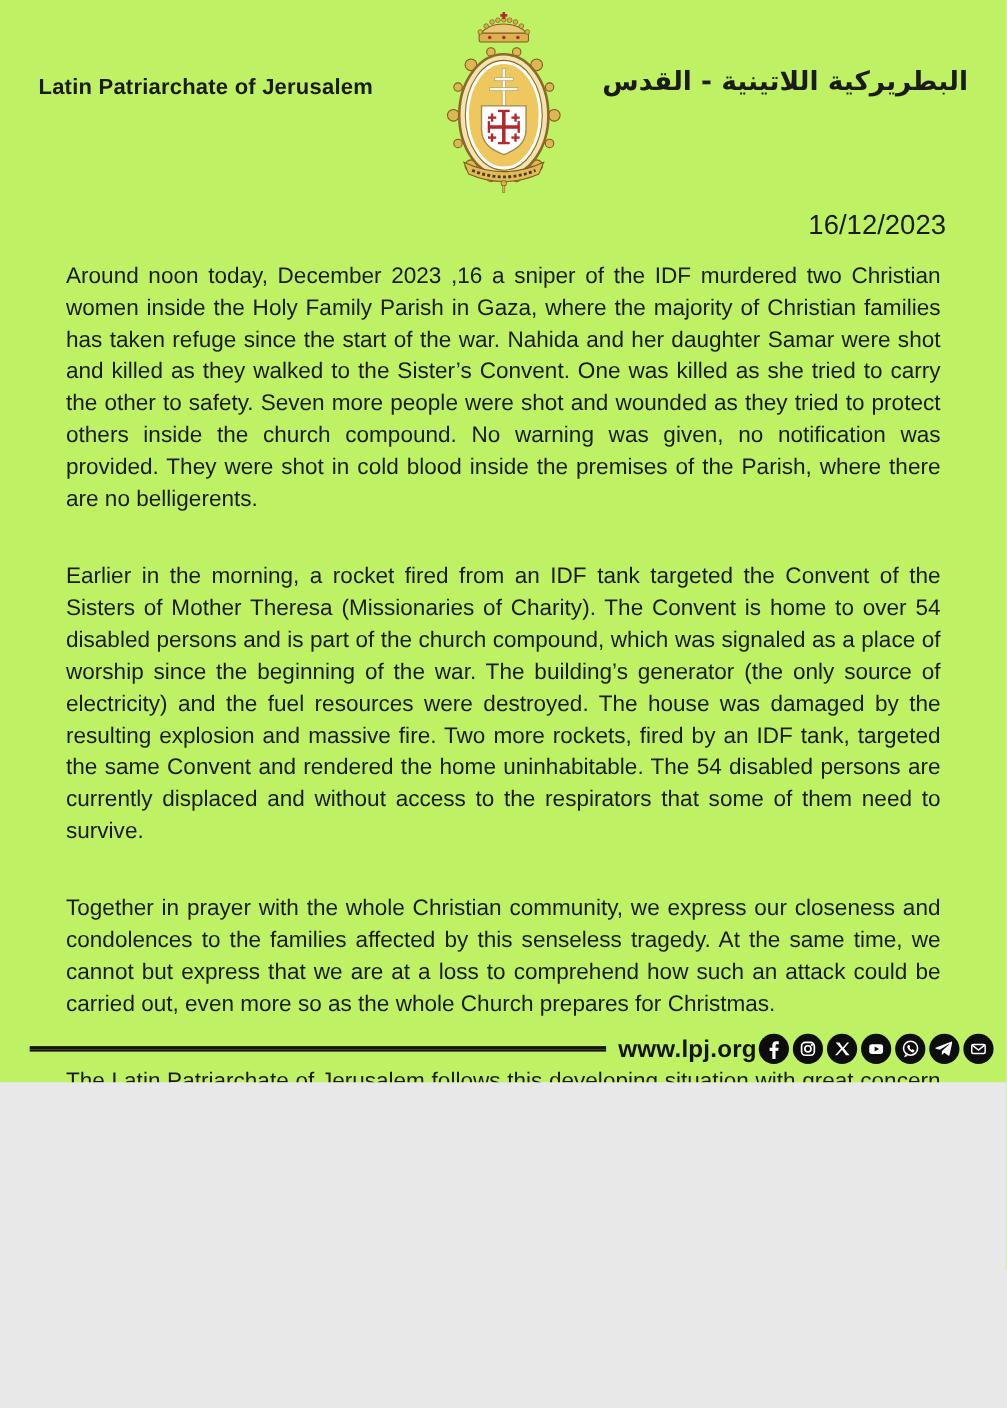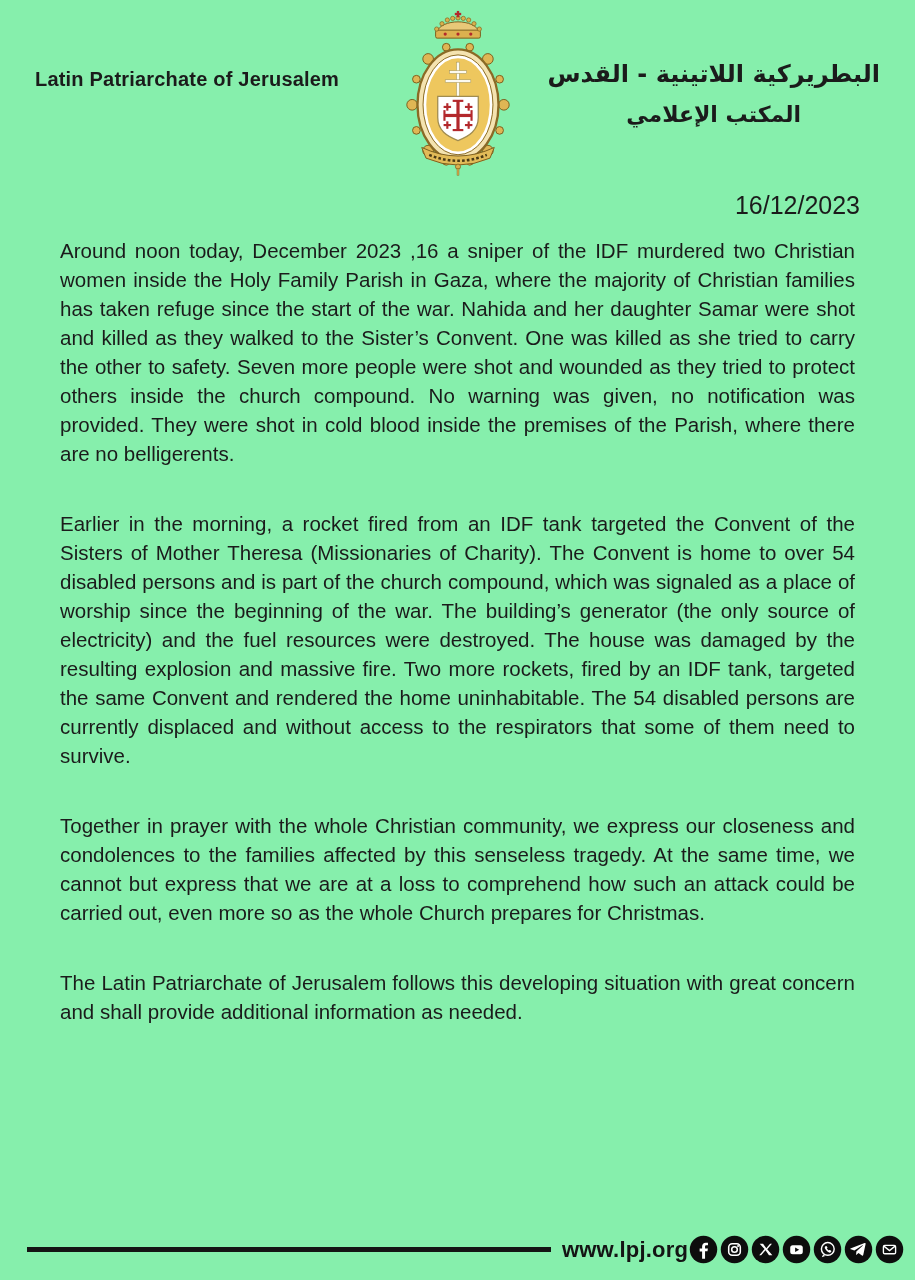--- a/index.html
+++ b/index.html
@@ -1,21 +1,21 @@
 <!DOCTYPE html>
 <html><head>
 <meta charset="utf-8">
 <style>
   * { margin:0; padding:0; box-sizing:border-box; }
   html,body { background:#e8e8e8; }
   .page {
     position:relative;
-    width:915px; height:1280px;
+    width:915px; height:984px;
     margin:0 auto;
-    background:#86efac;
+    background:#bef264;
     color:#1b1b1b;
     font-family:"Liberation Sans", sans-serif;
     overflow:hidden;
   }
 
   
   .header-left { position:absolute; left:35px; top:68px; }
   .org-name   { font-size:20px; font-weight:bold; letter-spacing:.2px; }
   .office     { font-size:20px; font-weight:400; margin-top:15px; }
 
@@ -128,21 +128,20 @@
         <path d="M26,132 q34,16 68,0 l-4,10 q-30,13 -60,0 z" fill="#e2bb58" stroke="#7a5c1b" stroke-width="0.9"></path>
         <path d="M33,139 q27,11 54,0" fill="none" stroke="#4a3a15" stroke-width="2.4" stroke-dasharray="2.5,2"></path>
         <circle cx="60" cy="150" r="2.4" fill="#dcb14f" stroke="#7a5c1b" stroke-width="0.7"></circle>
         <rect x="59.1" y="152" width="1.8" height="6" fill="#dcb14f" stroke="#7a5c1b" stroke-width="0.4"></rect>
       </g>
     </svg>
   </div>
 
   <div class="header-right">
     <div class="org-name-ar">البطريركية اللاتينية - القدس</div>
-    <div class="office-ar">المكتب الإعلامي</div>
   </div>
 
   <div class="date">16/12/2023</div>
 
   <div class="content">
     <p>Around noon today, December 2023 ,16 a sniper of the IDF murdered two Christian women inside the Holy Family Parish in Gaza, where the majority of Christian families has taken refuge since the start of the war. Nahida and her daughter Samar were shot and killed as they walked to the Sister’s Convent. One was killed as she tried to carry the other to safety. Seven more people were shot and wounded as they tried to protect others inside the church compound. No warning was given, no notification was provided. They were shot in cold blood inside the premises of the Parish, where there are no belligerents.</p>
     <p>Earlier in the morning, a rocket fired from an IDF tank targeted the Convent of the Sisters of Mother Theresa (Missionaries of Charity). The Convent is home to over 54 disabled persons and is part of the church compound, which was signaled as a place of worship since the beginning of the war. The building’s generator (the only source of electricity) and the fuel resources were destroyed. The house was damaged by the resulting explosion and massive fire. Two more rockets, fired by an IDF tank, targeted the same Convent and rendered the home uninhabitable. The 54 disabled persons are currently displaced and without access to the respirators that some of them need to survive.</p>
     <p>Together in prayer with the whole Christian community, we express our closeness and condolences to the families affected by this senseless tragedy. At the same time, we cannot but express that we are at a loss to comprehend how such an attack could be carried out, even more so as the whole Church prepares for Christmas.</p>
     <p>The Latin Patriarchate of Jerusalem follows this developing situation with great concern and shall provide additional information as needed.</p>
   </div>

